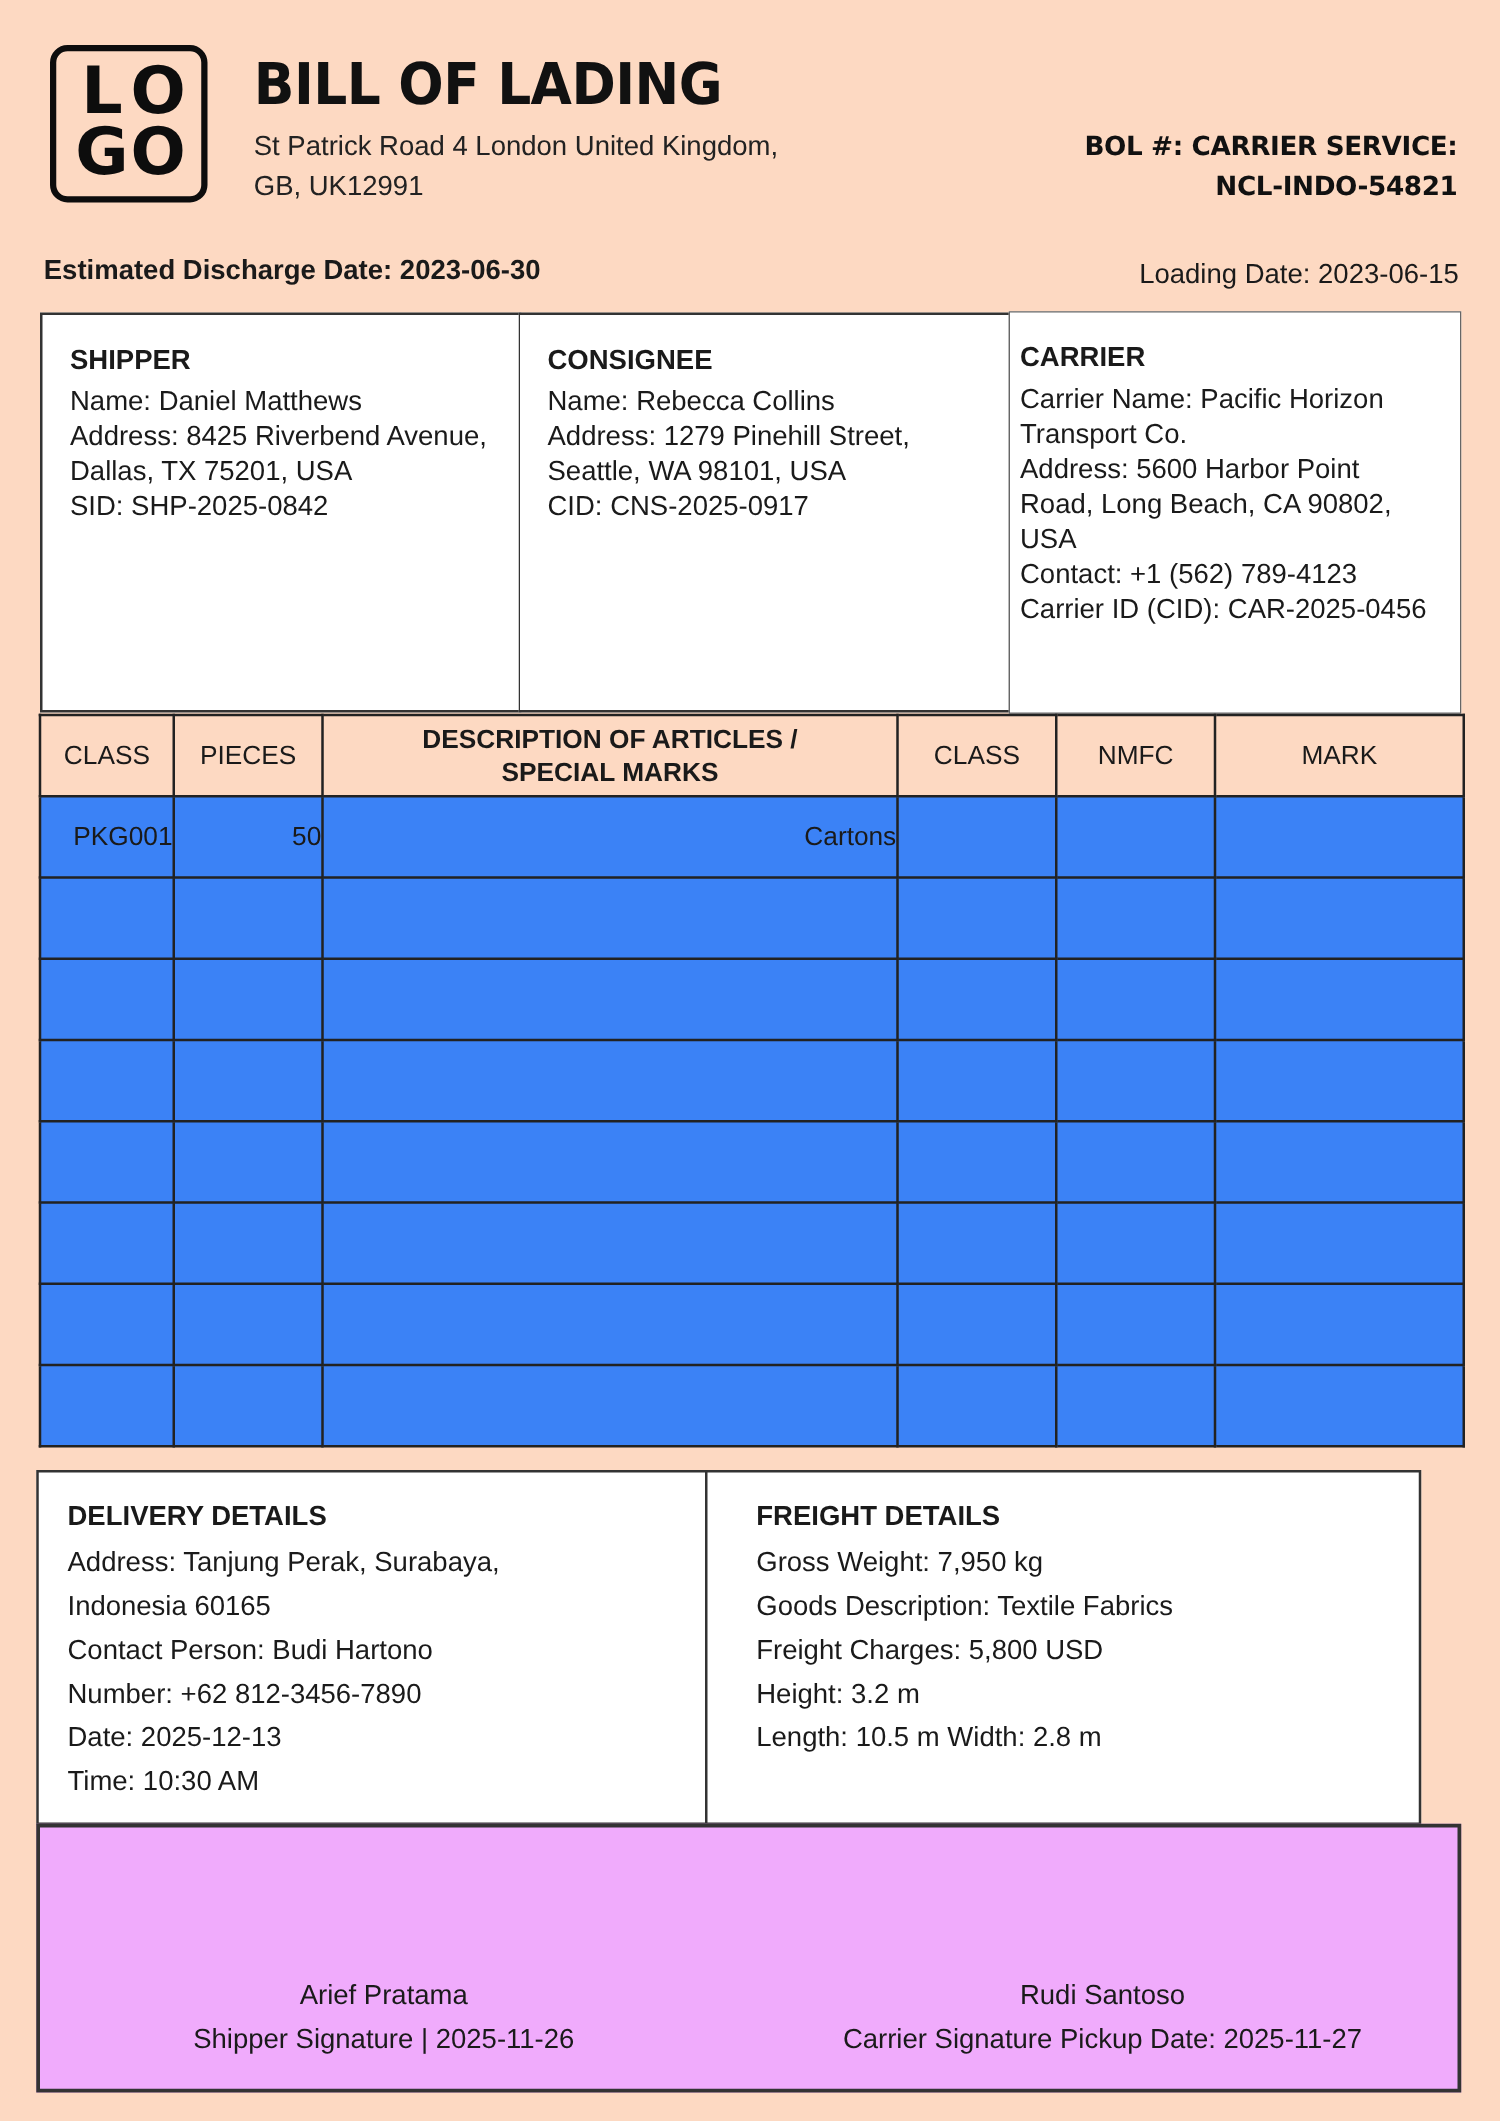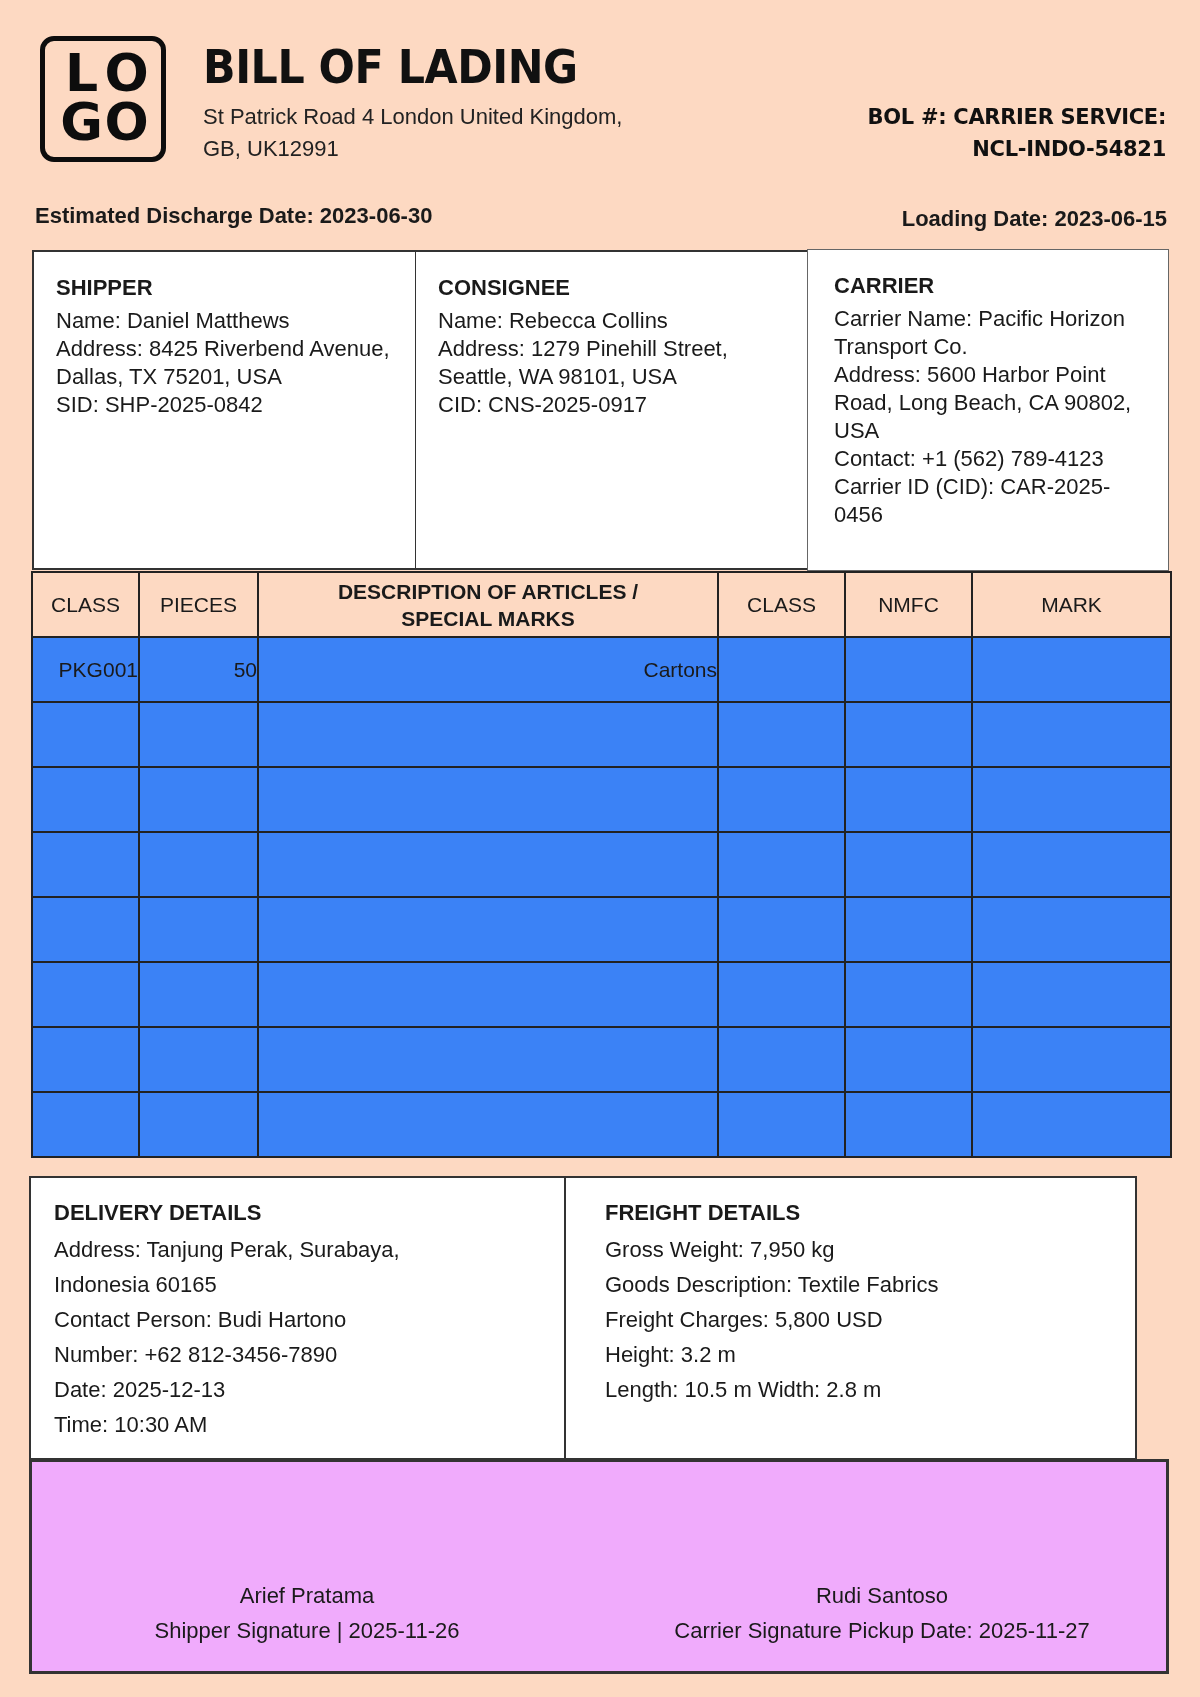--- a/index.html
+++ b/index.html
@@ -34,34 +34,34 @@
     .addr {
       left: 203px; top: 101px; width: 460px;
       font-size: 22px; line-height: 32px; color: #222;
     }
     .bol {
       right: 34px; top: 101px; text-align: right;
       font-size: 21px; line-height: 32px; font-weight: bold;
       font-family: "DejaVu Sans", sans-serif; letter-spacing: -0.3px;
     }
     .date-left { left: 35px; top: 203px; font-size: 22px; font-weight: bold; color: #1a1a1a; }
-    .date-right { right: 33px; top: 206px; font-size: 22px; font-weight: bold; color: #1a1a1a; }
+    .date-right { right: 33px; top: 206px; font-size: 22px; font-weight: normal; color: #1a1a1a; }
 
     
     .party {
       top: 250px; height: 320px; background: #fff; box-sizing: border-box;
       border: 2px solid #333;
       padding: 22px 22px;
       font-size: 22px; line-height: 28px; color: #1a1a1a;
     }
     .party h3 { margin: 0 0 5px 0; font-size: 22px; font-weight: bold; line-height: 28px; }
     .party p { margin: 0; }
     .shipper { left: 32px; width: 385px; border-right: 1px solid #333; }
     .consignee { left: 415px; width: 394px; border-left: 1px solid #333; }
-    .carrier { left: 807px; width: 362px; top: 249px; height: 322px; border: 1.5px solid #666; padding-left: 26px; }
+    .carrier { left: 807px; width: 362px; top: 249px; height: 322px; border: 1.5px solid #666; padding-left: 8px; }
 
     
     table.items {
       position: absolute; left: 31px; top: 571px; width: 1139px;
       border-collapse: collapse; table-layout: fixed;
       font-size: 21px; color: #1a1a1a;
     }
     table.items th, table.items td {
       border: 2px solid #222; text-align: center; vertical-align: middle; padding: 0;
     }

